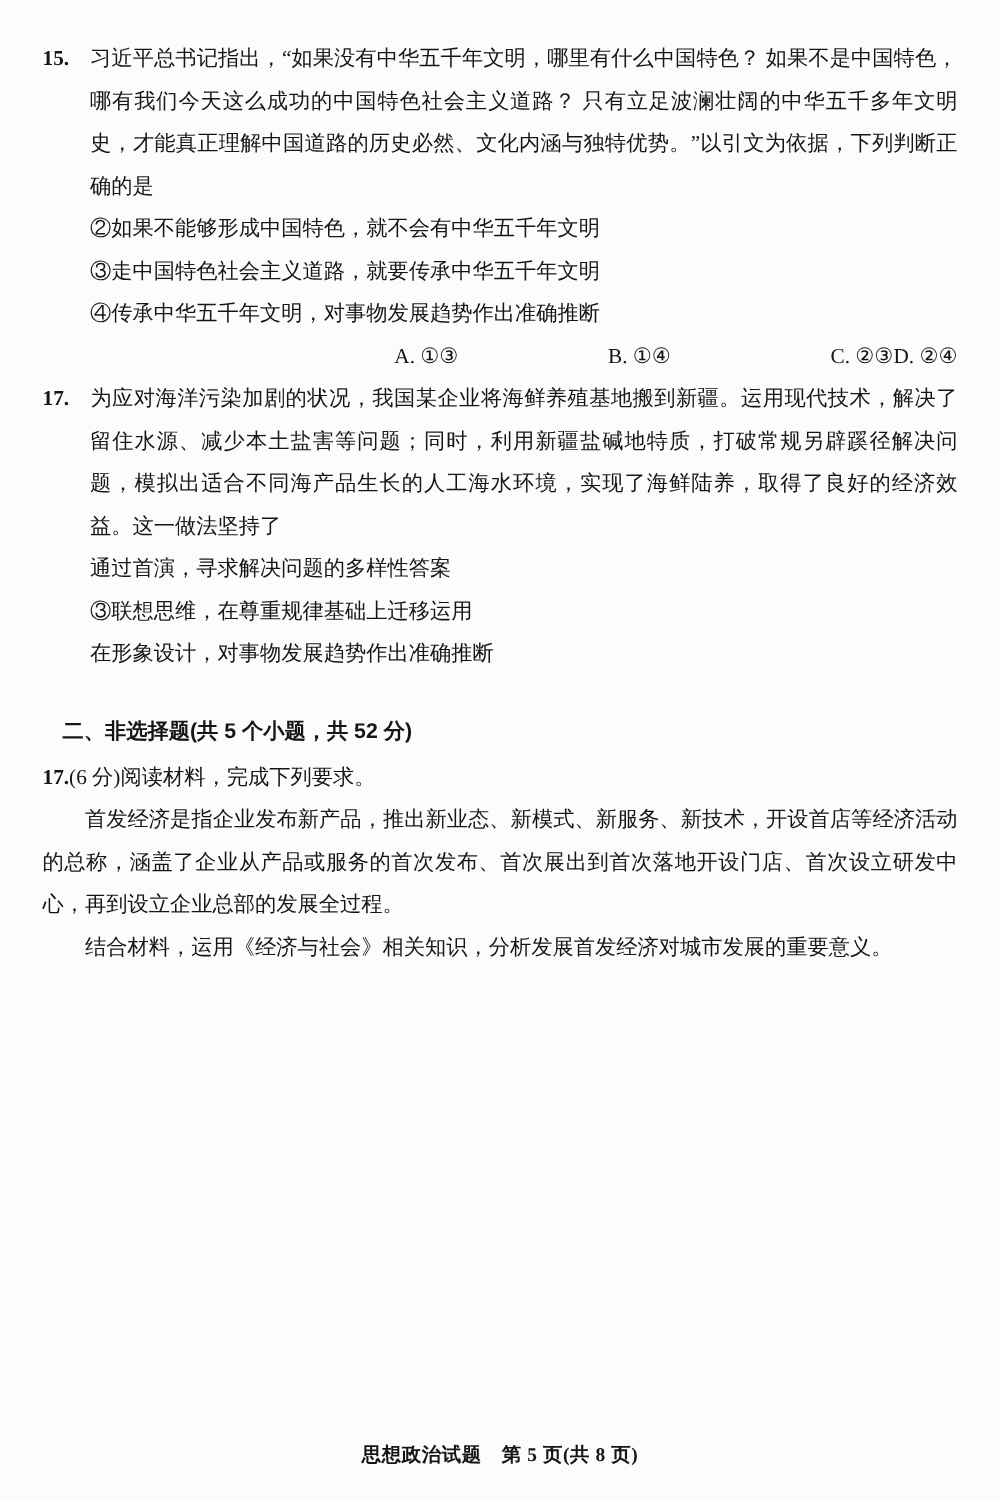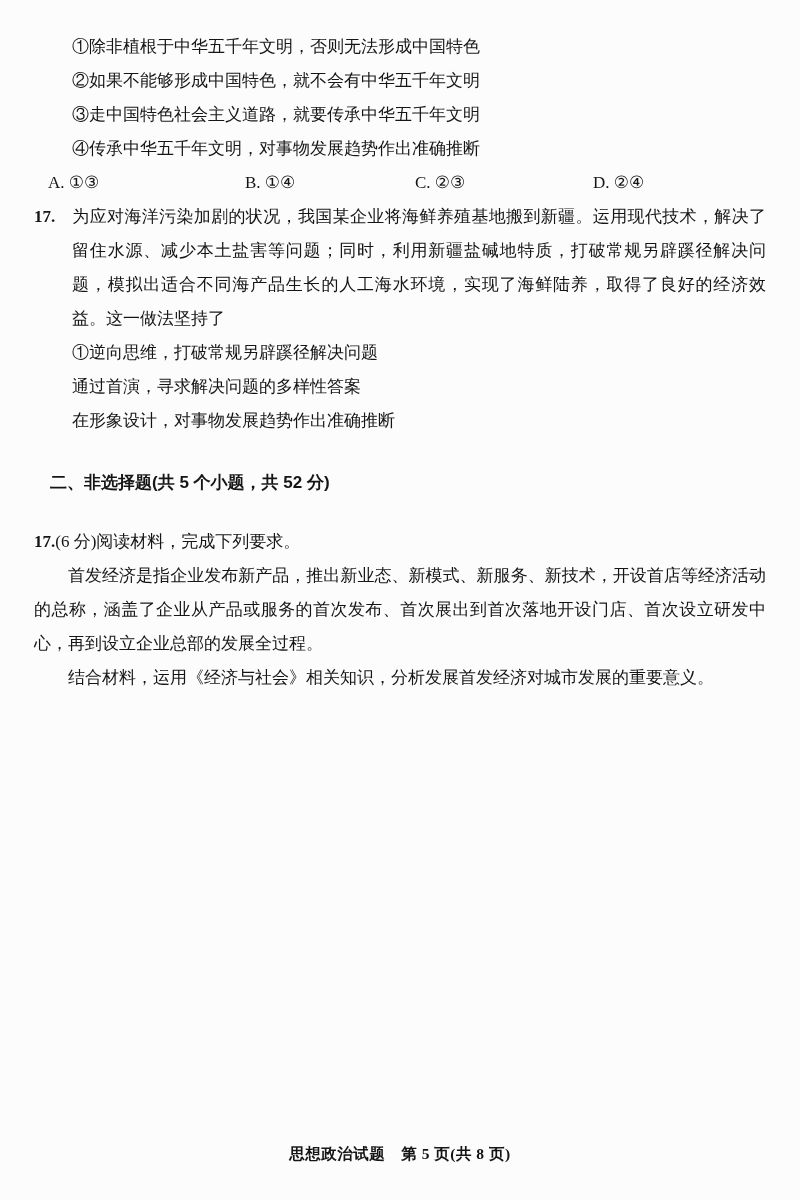--- a/index.html
+++ b/index.html
@@ -22,63 +22,63 @@
   .mcq { margin: 0; }
   .stem {
     padding-left: 38px; text-indent: -38px;
     text-align: justify;
   }
   .qnum {
     display: inline-block; width: 38px; text-indent: 0;
     font-weight: bold;
   }
   .opt { padding-left: 38px; text-align: justify; }
-  .choices { padding-left: 14px; }
+  .choices { padding-left: 14px; text-align: right; }
   .ch { display: inline-block; }
   .ch-a { width: 197px; }
   .ch-b { width: 170px; }
   .ch-c { width: 178px; }
 
   
   .sec {
     margin: 27px 0 0 16px;
     font-family: "Liberation Sans", "DejaVu Sans", sans-serif;
     font-weight: bold; font-size: 17px; line-height: 36px;
   }
-  .q17-lead { margin-top: 24px; }
+  .q17-lead { margin-top: 2px; }
   .q17-num { font-weight: bold; }
   .para { text-indent: 2em; text-align: justify; }
 
   .footer {
-    position: absolute; left: 0; right: 0; bottom: 29px;
+    position: absolute; left: 0; right: 0; bottom: 18px;
     text-align: center;
     font-size: 15.5px; font-weight: bold;
     letter-spacing: 0.5px;
   }
   .fgap { display: inline-block; width: 16px; }
 </style>
 </head>
 <body>
 
 <div class="page">
 
   <section class="mcq">
-    <p class="opt">①除非植根于中华五千年文明，否则无法形成中国特色</p>
+    <p class="stem"><b class="qnum">15.</b><span>习近平总书记指出，“如果没有中华五千年文明，哪里有什么中国特色？ 如果不是中国特色，哪有我们今天这么成功的中国特色社会主义道路？ 只有立足波澜壮阔的中华五千多年文明史，才能真正理解中国道路的历史必然、文化内涵与独特优势。”以引文为依据，下列判断正确的是</span></p>
     <p class="opt">②如果不能够形成中国特色，就不会有中华五千年文明</p>
     <p class="opt">③走中国特色社会主义道路，就要传承中华五千年文明</p>
     <p class="opt">④传承中华五千年文明，对事物发展趋势作出准确推断</p>
     <p class="choices">
       <span class="ch ch-a">A. ①③</span><span class="ch ch-b">B. ①④</span><span class="ch ch-c">C. ②③</span><span class="ch ch-d">D. ②④</span>
     </p>
   </section>
 
   <section class="mcq">
     <p class="stem"><b class="qnum">17.</b><span>为应对海洋污染加剧的状况，我国某企业将海鲜养殖基地搬到新疆。运用现代技术，解决了留住水源、减少本土盐害等问题；同时，利用新疆盐碱地特质，打破常规另辟蹊径解决问题，模拟出适合不同海产品生长的人工海水环境，实现了海鲜陆养，取得了良好的经济效益。这一做法坚持了</span></p>
-    <p class="opt">①逆向思维，打破常规另辟蹊径解决问题</p>
     <p class="opt">通过首演，寻求解决问题的多样性答案</p>
+    <p class="opt">③联想思维，在尊重规律基础上迁移运用</p>
     <p class="opt">在形象设计，对事物发展趋势作出准确推断</p>
   </section>
 
   <h2 class="sec">二、非选择题(共 5 个小题，共 52 分)</h2>
 
   <section>
     <p class="q17-lead"><b class="q17-num">17.</b><span>(6 分)阅读材料，完成下列要求。</span></p>
     <p class="para">首发经济是指企业发布新产品，推出新业态、新模式、新服务、新技术，开设首店等经济活动的总称，涵盖了企业从产品或服务的首次发布、首次展出到首次落地开设门店、首次设立研发中心，再到设立企业总部的发展全过程。</p>
     <p class="para">结合材料，运用《经济与社会》相关知识，分析发展首发经济对城市发展的重要意义。</p>
   </section>

